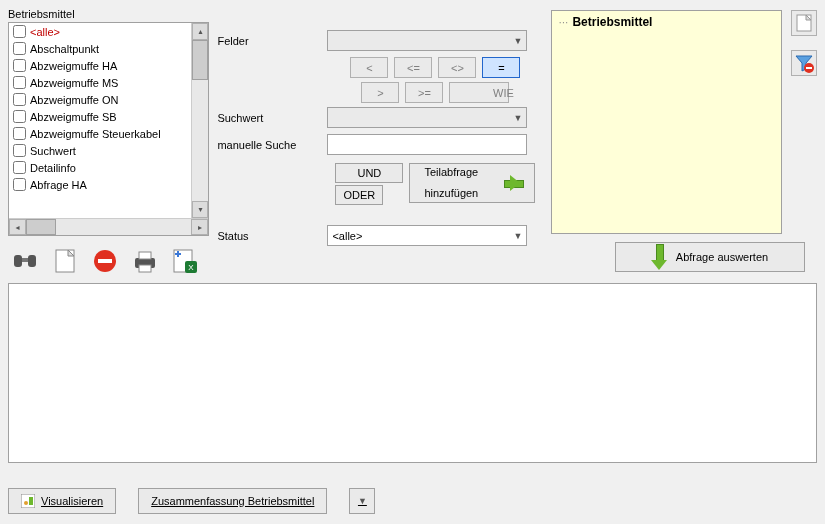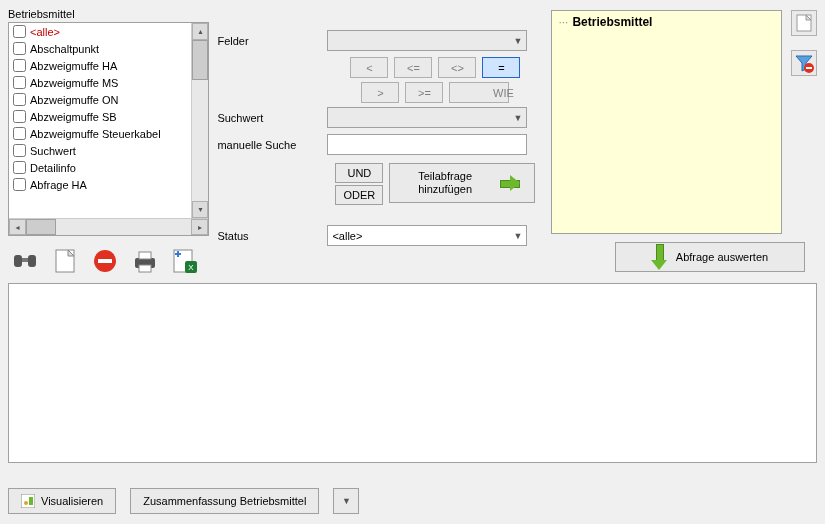--- a/index.html
+++ b/index.html
@@ -270,21 +270,21 @@
   }
   .results {
     position:absolute;
     left:8px; right:8px; top:283px; height:180px;
     border:1px solid #a0a0a0;
     background:#fff;
   }
   .bottom-bar {
     position:absolute;
     left:8px; right:8px; bottom:8px; height:30px;
-    display:flex;align-items:center;gap:14px;
+    display:flex;align-items:center;gap:22px;text-decoration:underline;
   }
   .btn {
     height:26px;
     border:1px solid #a0a0a0;
     background:#eaeaea;
     padding:0 12px;
     display:flex;align-items:center;gap:6px;
     cursor:pointer;
     font-size:11px;
   }
@@ -414,25 +414,25 @@
         <span></span>
         <span class="arrow">▼</span>
       </div>
     </div>
     <div class="form-row">
       <div class="form-label">manuelle Suche</div>
       <input class="text-input" style="width: 200px;">
     </div>
     <div class="add-subq">
       <div class="and-or">
-        <div class="small-btn" style="width:48px">UND</div>
+        <div class="small-btn" style="width:68px">UND</div>
         <div class="small-btn" style="width:48px">ODER</div>
       </div>
       <div class="add-subq-btn">
-        <span style="text-align:center;line-height:13px">Teilabfrage hinzufügen</span>
+        <span style="line-height:21px">Teilabfrage hinzufügen</span>
         <span class="arrow-right"></span>
       </div>
     </div>
     <div class="status-row">
       <div class="form-label">Status</div>
       <div class="dropdown" style="width:200px;background:#fff">
         <span>&lt;alle&gt;</span>
         <span class="arrow">▼</span>
       </div>
     </div>

